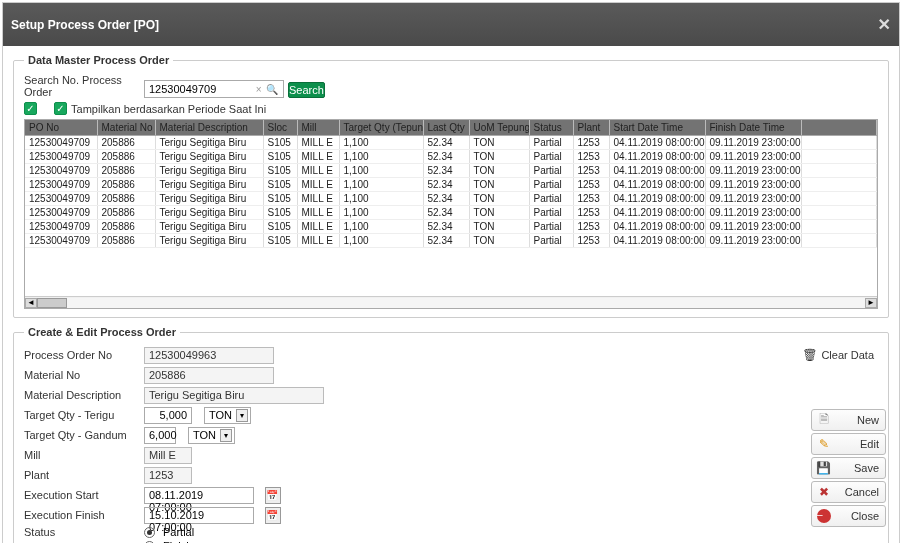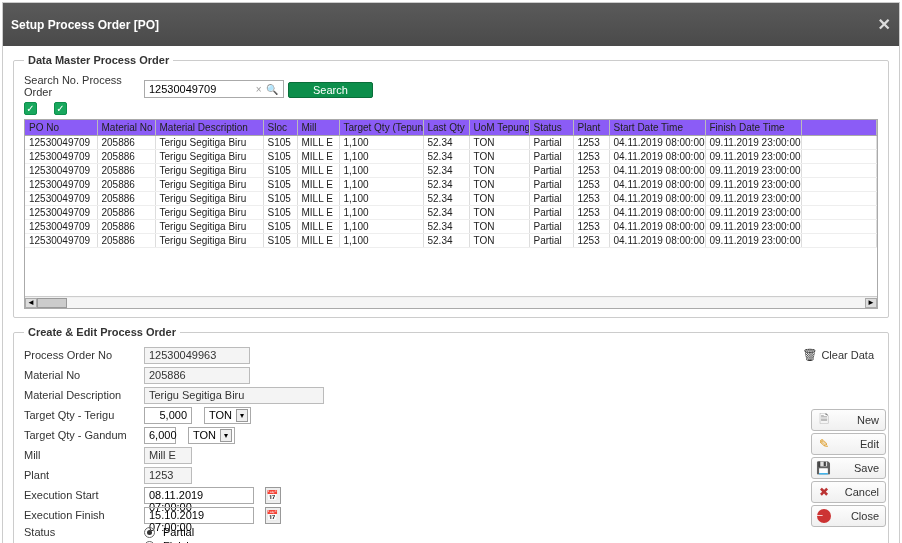--- a/index.html
+++ b/index.html
@@ -57,21 +57,21 @@
   align-items:center;
   justify-content:space-between;
   background:#fff;
 }
 .clearer { color:#999; font-size:10px; cursor:pointer; }
 .mag { color:#666; font-size:10px; margin-left:2px;}
 .btn-search {
   background: #0d8f4c;
   color: #fff;
   border: 1px solid #0a6e3a;
-  padding: 1px 24px;
+  padding: 1px 0;
   border-radius: 2px;
   font-size: 11px;
   margin-left: 4px;
   cursor: pointer;
 }
 .check-row { margin-bottom:4px; }
 .chk {
   display: inline-flex;
   align-items: center;
   margin-right: 10px;
@@ -82,21 +82,21 @@
   display:inline-flex; align-items:center; justify-content:center; color:#fff; font-size:10px; margin-right:4px;
 }
 .grid-wrap {
   border: 1px solid #aaa;
   height: 190px;
   overflow: auto;
   position:relative;
 }
 table.grid { width: 100%; border-collapse: collapse; font-size:10px; table-layout:fixed;}
 table.grid th {
-  background: #8b5cf6;
+  background: #737373;
   border-right: 1px solid #bbb;
   border-bottom: 1px solid #aaa;
   padding: 2px 4px;
   font-weight: normal;
   text-align: left;
   color:#222;
   white-space:nowrap;
   overflow:hidden;
 }
 table.grid td {
@@ -114,21 +114,21 @@
 }
 .hscroll .arrow { width:12px; height:10px; background:#ddd; border:1px solid #aaa; font-size:8px; text-align:center; line-height:8px; cursor:pointer;}
 .hscroll .thumb { width:30px; height:10px; background:#ccc; border:1px solid #999; margin-left:0;}
 .hscroll .track { flex:1; height:10px; background:#f5f5f5; display:flex; align-items:center;}
 
 .form-left { width: 420px; float:left; }
 .form-row { display:flex; align-items:center; margin-bottom:2px; height:18px;}
 .form-row label { width:120px; color:#333; font-size:11px;}
 .form-row .ctrl-wrap { display:flex; align-items:center; gap:12px;}
 .readonly {
-  border:1px solid #bbb; background:#f4f4f4; padding:1px 4px; width:106px; height:17px; font-size:11px; color:#333;
+  border:1px solid #bbb; background:#f4f4f4; padding:1px 4px; width:130px; height:17px; font-size:11px; color:#333;
 }
 .inp {
   border:1px solid #aaa; padding:1px 4px; width:60px; height:17px; font-size:11px;
 }
 .inp.w90{width:90px;}
 .sel {
   border:1px solid #aaa; height:17px; font-size:11px; display:inline-flex; align-items:center; padding:0 2px 0 4px; background:#fff;
 }
 .sel .caret { margin-left:4px; border:1px solid #999; width:12px; height:13px; display:flex; align-items:center; justify-content:center; font-size:8px; background:#eee;}
 .datebtn {
@@ -175,20 +175,21 @@
           </span>
         </span>
         <button class="btn-search">Search</button>
       </div>
       <div class="check-row">
         <span class="chk">
             <span class="chk-box">✓</span>
           </span>
         <span class="chk">
             <span class="chk-box">✓</span>
+            <span>Tampilkan berdasarkan Periode Saat Ini</span>
           </span>
       </div>
       <div class="grid-wrap">
         <table class="grid">
           <colgroup>
             <col style="width:72px">
               <col style="width:58px">
               <col style="width:108px">
             <col style="width:34px">
               <col style="width:42px">

